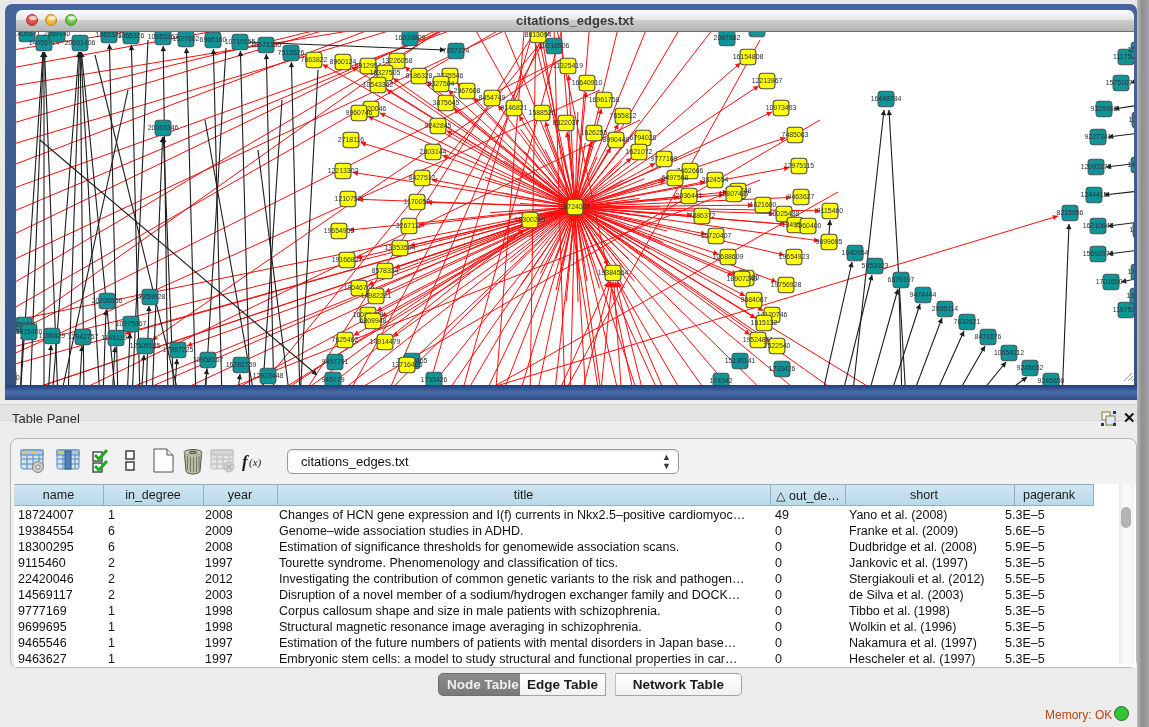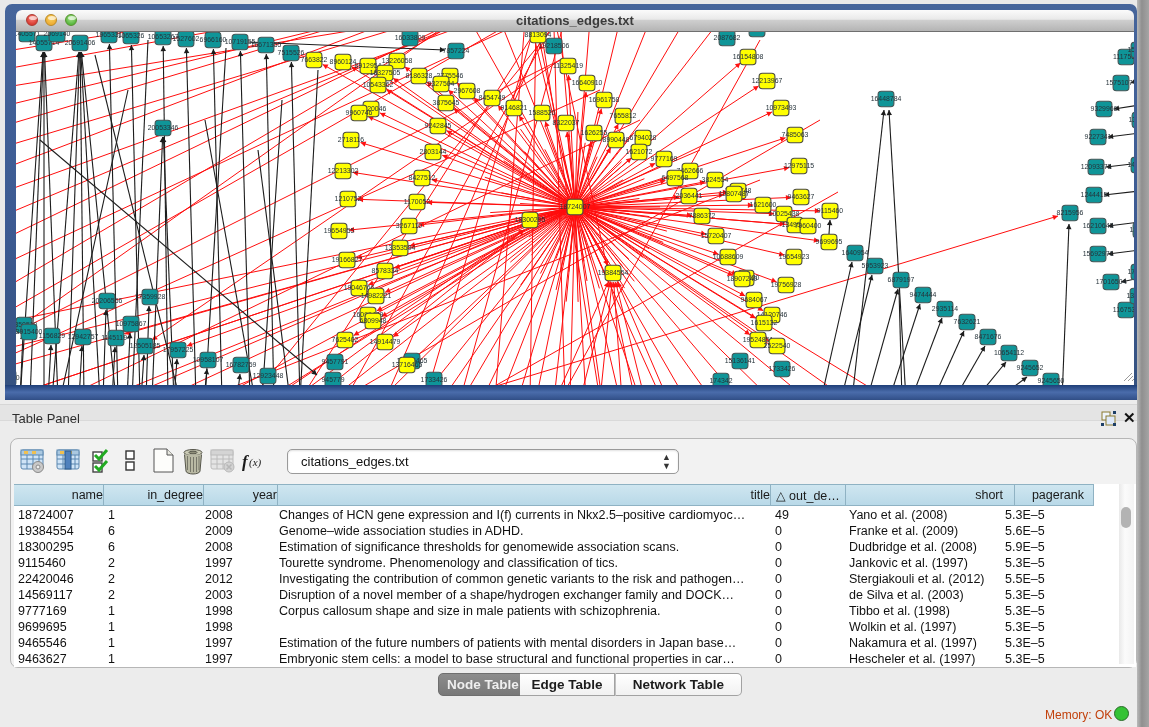--- a/index.html
+++ b/index.html
@@ -46,41 +46,41 @@
   border:1px solid #b6b6b6;border-radius:8px;background:#f2f2f2}
 #dropdown{position:absolute;left:287px;top:449px;width:392px;height:25px;background:#fff;
   border:1px solid #9a9a9a;border-radius:5px;box-shadow:inset 0 1px 2px rgba(0,0,0,.12)}
 #dropdown span{position:absolute;left:13px;top:4px;font-size:13px;color:#111}
 #ddarrows{position:absolute;right:7px;top:3px;font-size:9px;color:#333;line-height:9px;text-align:center}
 
 
 #thead{position:absolute;left:14px;top:484px;width:1080px;height:22px;
   background:linear-gradient(180deg,#cfe6f0,#b9d9e8);border-top:1px solid #8fb2c3;
   border-bottom:1px solid #8fb2c3}
-#thead span{position:absolute;top:3px;font-size:12.5px;color:#1a1a1a;text-align:right}
+#thead span{position:absolute;top:3px;font-size:12.5px;color:#1a1a1a;text-align:center}
 #tbody{position:absolute;left:14px;top:484px;width:1122px;height:183px;background:#fff}
 .tr{position:absolute;left:14px;width:1082px;height:16px;font-size:12.5px;color:#111;
   white-space:nowrap}
 .tr span{position:absolute;top:1px}
 .c1{left:4px}.c2{left:94px}.c3{left:191px}.c4{left:265px}.c5{left:761px}.c6{left:835px}
 .c7{left:991px}
 
 
 #vsb{position:absolute;left:1119px;top:484px;width:15px;height:180px;
   background:linear-gradient(90deg,#e9e9e9,#fbfbfb 40%,#f3f3f3)}
 #vsbthumb{position:absolute;left:1121px;top:507px;width:10px;height:21px;background:#b3b3b3;
   border-radius:5px}
 
 
 #tabs{position:absolute;left:430px;top:673px;height:23px;font-size:13.5px;font-weight:bold}
 .tab{position:absolute;top:0;height:23px;line-height:22px;text-align:center;
   border:1px solid #a2a2a2;background:linear-gradient(180deg,#fff,#f1f1f1);color:#1c1c1c}
 #tab1{left:8px;width:90px;border-radius:5px 0 0 5px;
   background:linear-gradient(180deg,#8c8c8c,#787878);color:#efefef;border-color:#6e6e6e}
-#tab2{left:90px;width:95px;border-left:none}
+#tab2{left:90px;width:86px;border-left:none}
 #tab3{left:185px;width:127px;border-radius:0 5px 5px 0;border-left:1px solid #c0c0c0}
 
 #memory{position:absolute;left:1045px;top:708px;font-size:12px;color:#c2410c}
 #memdot{position:absolute;left:1114px;top:706px;width:15px;height:15px;border-radius:50%;
   background:#35c335;border:1.5px solid #2a6b2a}
 </style></head>
 <body>
 
 <div id="netwin">
   <div id="titlebar">
@@ -986,56 +986,57 @@
     <span class="c3">2012</span>
     <span class="c4">Investigating the contribution of common genetic variants to the risk and pathogen…</span>
     <span class="c5">0</span>
     <span class="c6">Stergiakouli et al. (2012)</span>
     <span class="c7">5.5E–5</span>
   </div>
 <div class="tr" style="top:587px">
     <span class="c1">14569117</span>
     <span class="c2">2</span>
     <span class="c3">2003</span>
-    <span class="c4">Disruption of a novel member of a shape/hydrogen exchanger family and DOCK…</span>
+    <span class="c4">Disruption of a novel member of a sodium/hydrogen exchanger family and DOCK…</span>
     <span class="c5">0</span>
     <span class="c6">de Silva et al. (2003)</span>
     <span class="c7">5.3E–5</span>
   </div>
 <div class="tr" style="top:603px">
     <span class="c1">9777169</span>
     <span class="c2">1</span>
     <span class="c3">1998</span>
     <span class="c4">Corpus callosum shape and size in male patients with schizophrenia.</span>
     <span class="c5">0</span>
     <span class="c6">Tibbo et al. (1998)</span>
     <span class="c7">5.3E–5</span>
   </div>
 <div class="tr" style="top:619px">
     <span class="c1">9699695</span>
     <span class="c2">1</span>
     <span class="c3">1998</span>
+    <span class="c4">Structural magnetic resonance image averaging in schizophrenia.</span>
     <span class="c5">0</span>
-    <span class="c6">Wolkin et al. (1997)</span>
+    <span class="c6">Wolkin et al. (1996)</span>
     <span class="c7">5.3E–5</span>
   </div>
 <div class="tr" style="top:635px">
     <span class="c1">9465546</span>
     <span class="c2">1</span>
     <span class="c3">1997</span>
     <span class="c4">Estimation of the future numbers of patients with mental disorders in Japan base…</span>
     <span class="c5">0</span>
     <span class="c6">Nakamura et al. (1997)</span>
     <span class="c7">5.3E–5</span>
   </div>
 <div class="tr" style="top:651px">
     <span class="c1">9463627</span>
     <span class="c2">1</span>
     <span class="c3">1997</span>
-    <span class="c4">Embryonic stem cells: a model to base structural and functional properties in car…</span>
+    <span class="c4">Embryonic stem cells: a model to study structural and functional properties in car…</span>
     <span class="c5">0</span>
     <span class="c6">Hescheler et al. (1997)</span>
     <span class="c7">5.3E–5</span>
   </div>
 
 <div id="vsb"></div>
 <div id="vsbthumb"></div>
 
 <div id="tabs">
   <div class="tab" id="tab1">Node Table</div>

